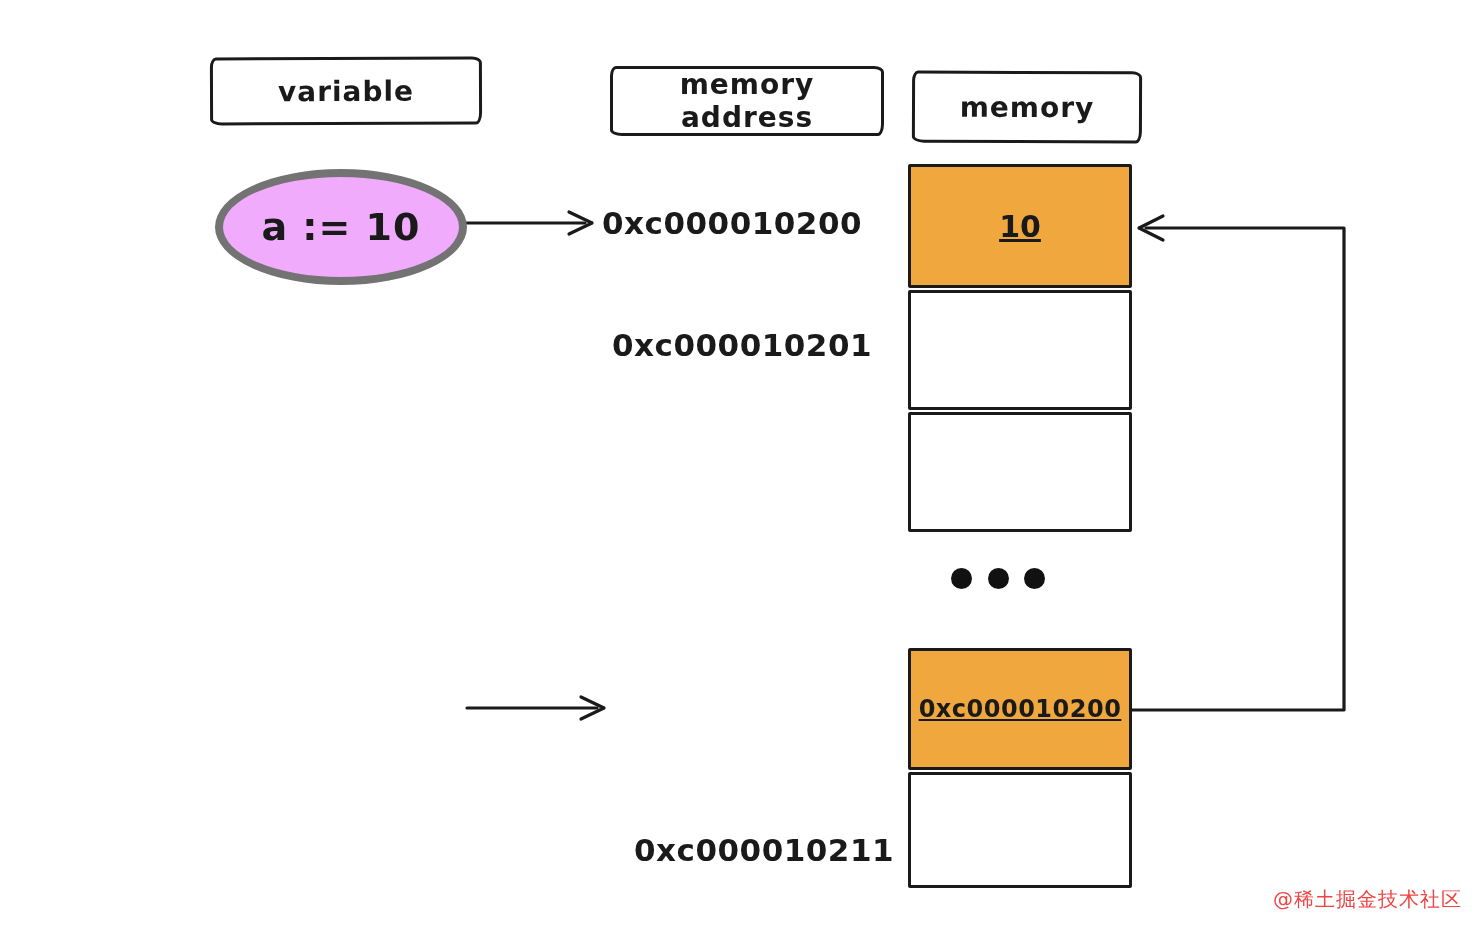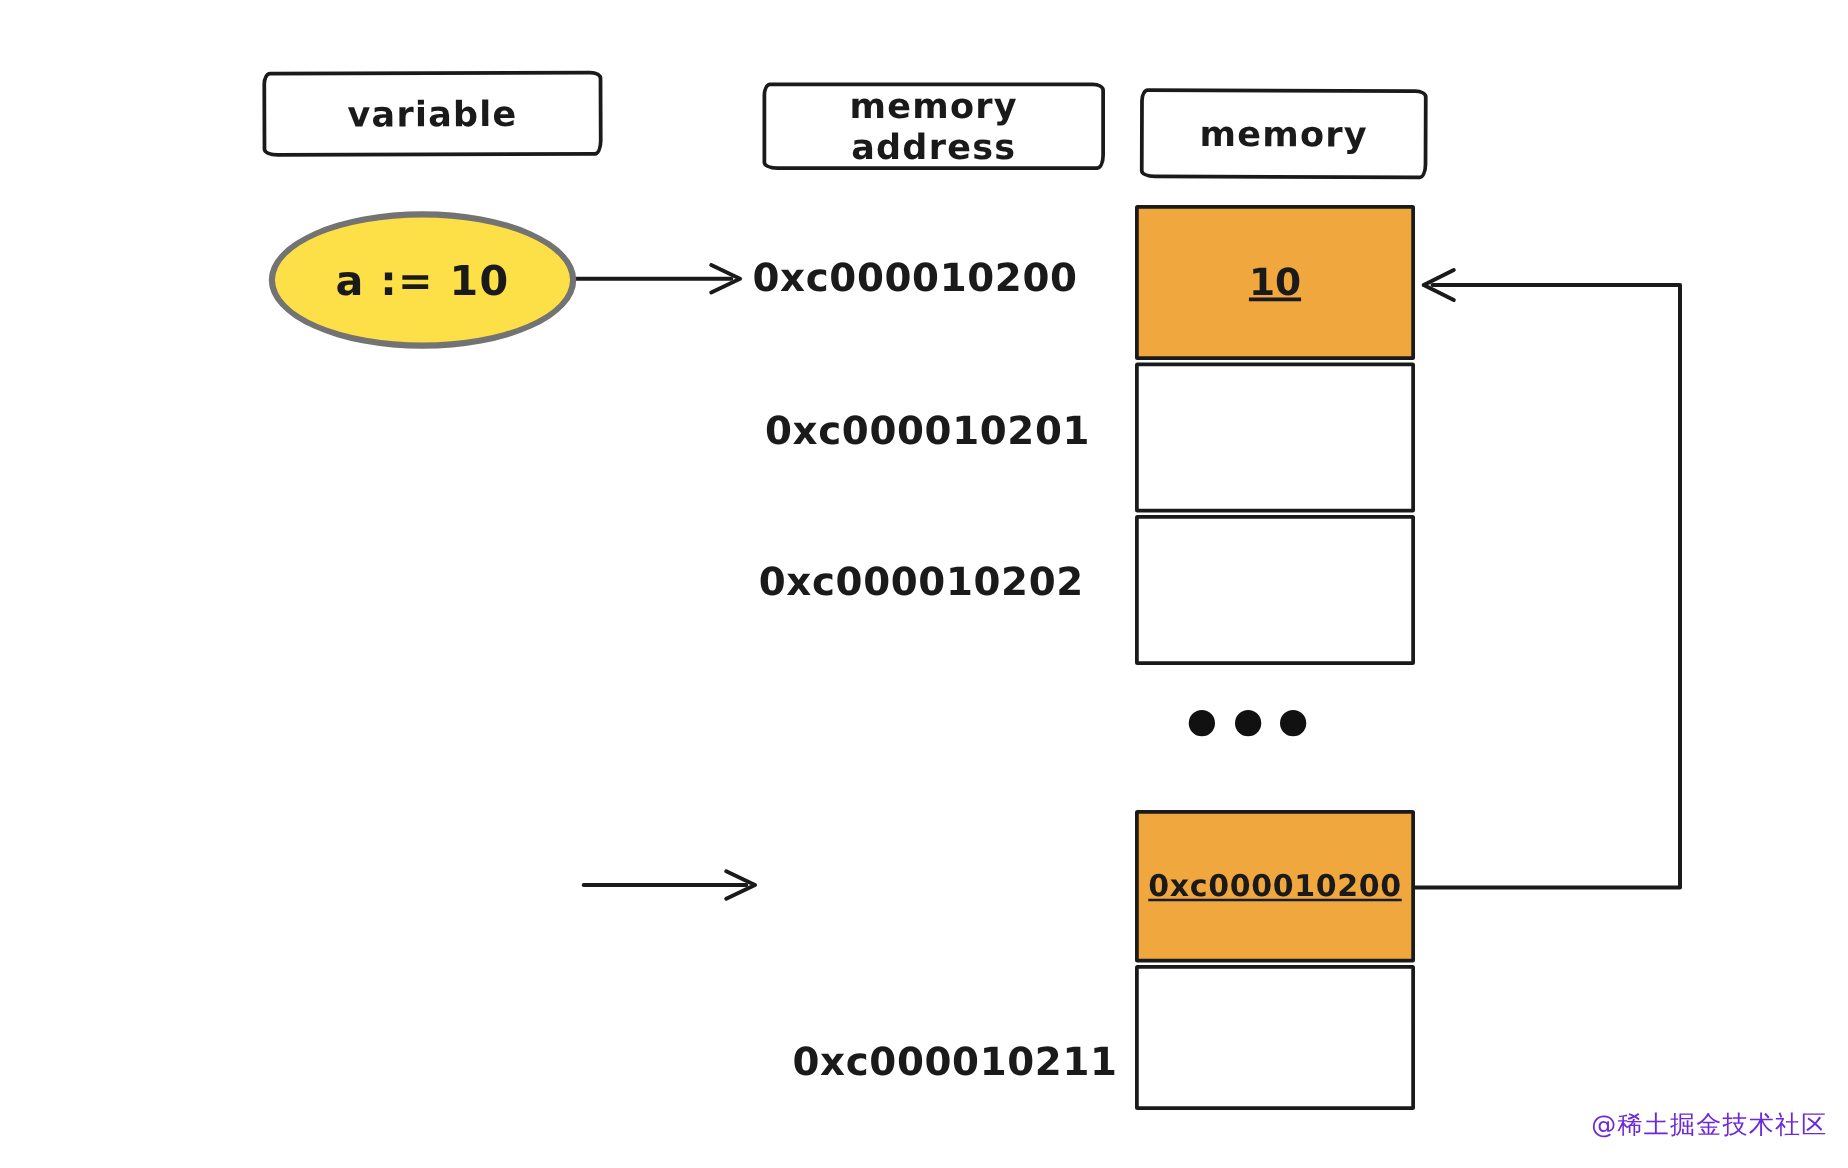--- a/index.html
+++ b/index.html
@@ -9,22 +9,22 @@
   }
   .arrows{position:absolute;left:0;top:0;width:1478px;height:934px;pointer-events:none;}
   .hbox{
     position:absolute;display:flex;align-items:center;justify-content:center;
     border:3.5px solid #1a1a1a;background:#ffffff;
     font-size:28px;font-weight:600;letter-spacing:1px;
     border-radius:6px 10px 6px 12px / 10px 6px 12px 6px;
   }
   .ellipse{
     position:absolute;display:flex;align-items:center;justify-content:center;
-    border:5px solid #737373;border-radius:50%;background:#fde047;
-    font-size:33px;font-weight:600;letter-spacing:1px;
+    border:8px solid #737373;border-radius:50%;background:#f0abfc;
+    font-size:38px;font-weight:600;letter-spacing:1px;
   }
   .addr{
     position:absolute;height:44px;display:flex;align-items:center;
     font-size:31px;font-weight:600;letter-spacing:0.5px;white-space:nowrap;
   }
   .cell{
     position:absolute;left:908px;width:224px;box-sizing:border-box;
     border:3.5px solid #1a1a1a;background:#ffffff;
     display:flex;align-items:center;justify-content:center;
     font-weight:600;border-radius:2px;text-decoration:underline;
@@ -32,21 +32,21 @@
   .cell.orange{background:#f0a73e;}
   .cell-val{font-size:30px;}
   .cell-val-small{font-size:24px;letter-spacing:0.5px;}
   .dots{
     position:absolute;left:951px;top:566px;width:94px;height:24px;
     display:flex;align-items:center;justify-content:space-between;
   }
   .dot{width:21px;height:21px;border-radius:50%;background:#111111;}
   .watermark{
     position:absolute;right:16px;top:886px;font-size:20px;letter-spacing:1px;
-    color:#6d28d9;white-space:nowrap;
+    color:#ef4444;white-space:nowrap;
   }
 </style>
 </head>
 <body>
 
 <div class="canvas">
 
   <svg class="arrows" viewBox="0 0 1478 934" fill="none" stroke="#1a1a1a" stroke-width="3.2" stroke-linecap="round" stroke-linejoin="round">
     <g>
       <path d="M457,223 L585,223"></path>
@@ -71,21 +71,20 @@
   <div class="hbox" style="left:912px;top:52px;width:224px;height:66px;transform:rotate(0.2deg);margin-top:19px;">
     <span>memory</span>
   </div>
 
   <div class="ellipse" style="left:215px;top:169px;width:236px;height:100px;">
     <span>a := 10</span>
   </div>
 
   <div class="addr" style="left:602px;top:201px;">0xc000010200</div>
   <div class="addr" style="left:612px;top:323px;">0xc000010201</div>
-  <div class="addr" style="left:607px;top:444px;">0xc000010202</div>
   <div class="addr" style="left:634px;top:828px;">0xc000010211</div>
 
   <div class="cell orange" style="top: 164px; height: 124px; background-color: rgb(240, 167, 62);">
     <span class="cell-val">10</span>
   </div>
   <div class="cell" style="top:290px;height:120px;"></div>
   <div class="cell" style="top:412px;height:120px;"></div>
 
   <div class="dots">
     <i class="dot"></i>

